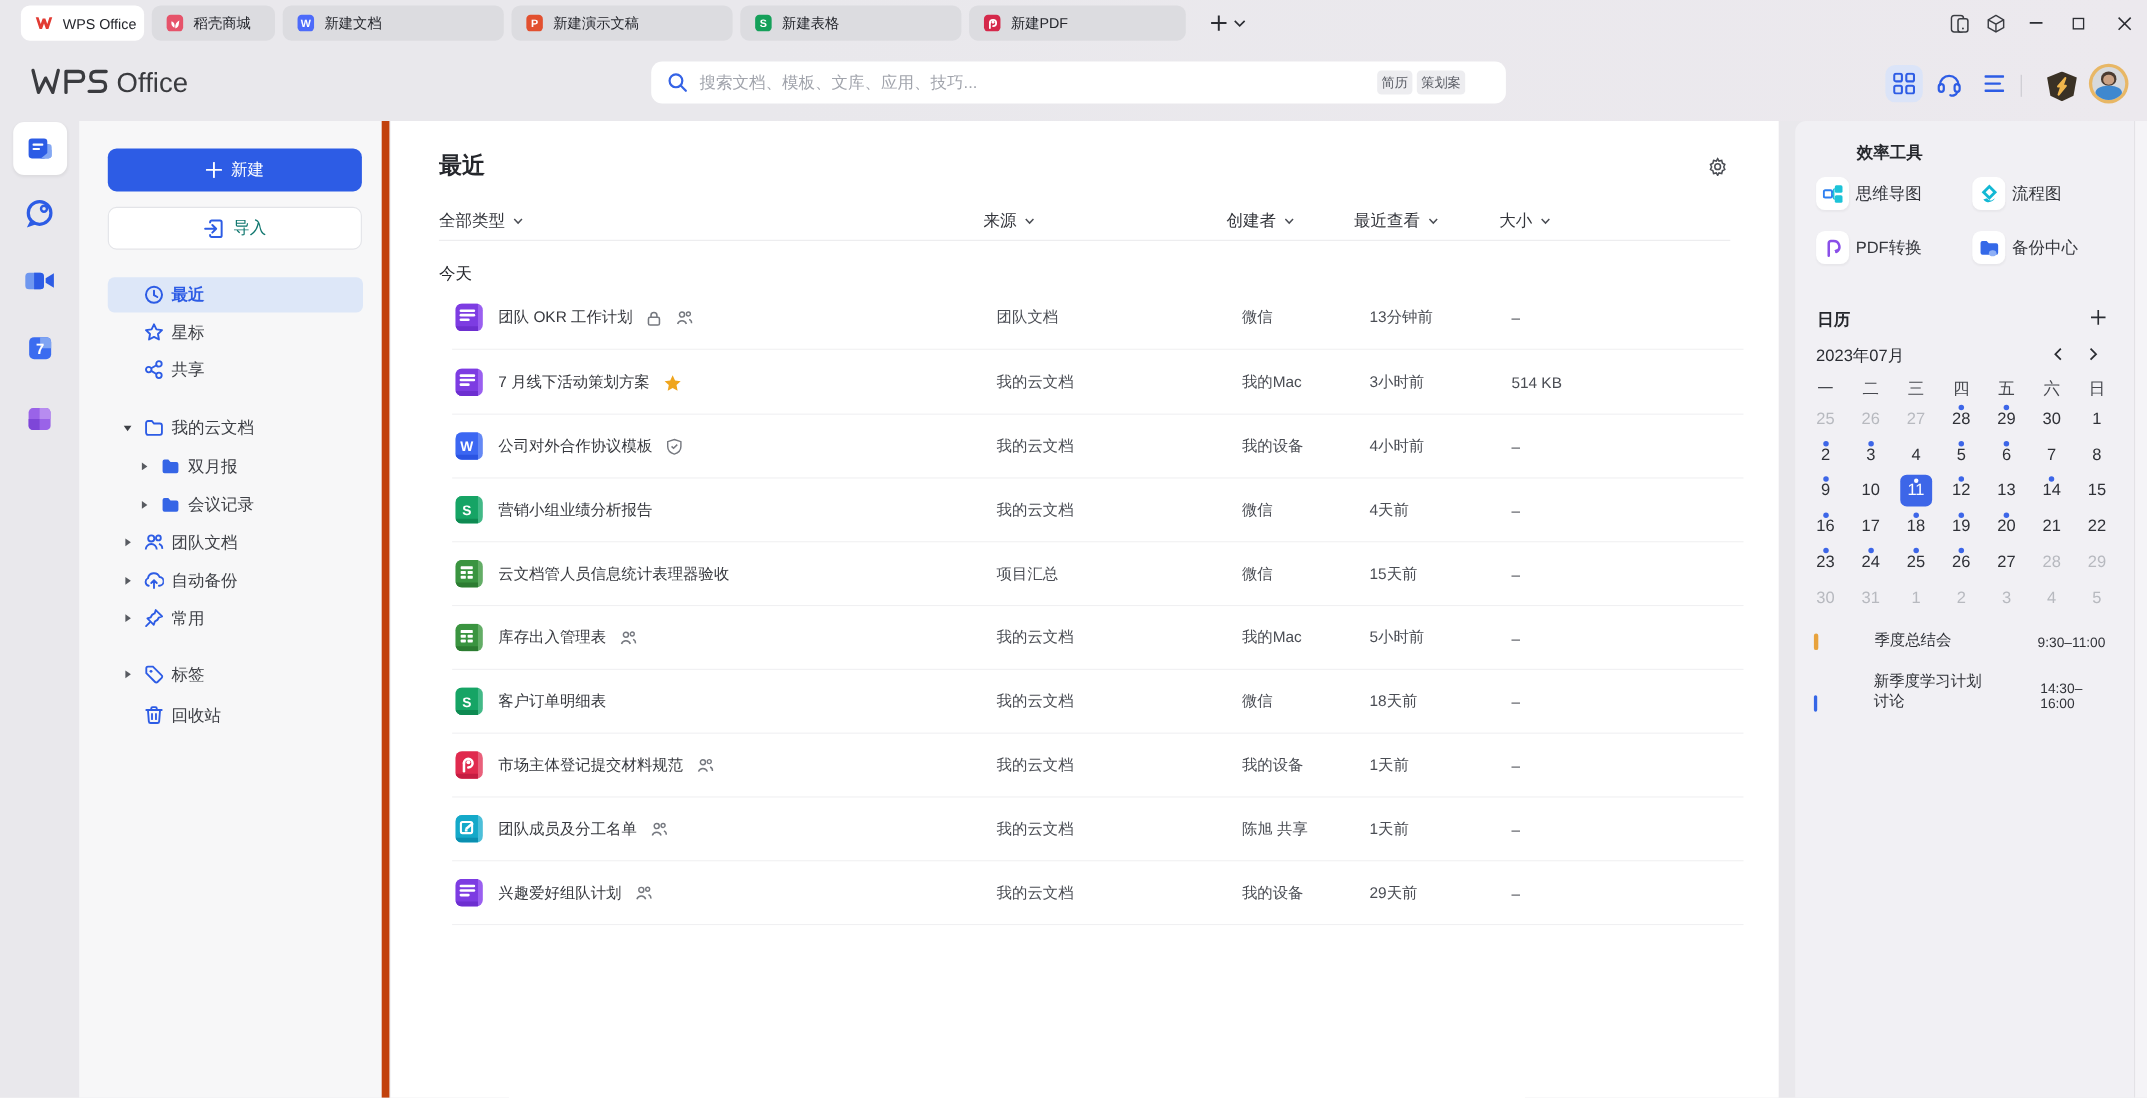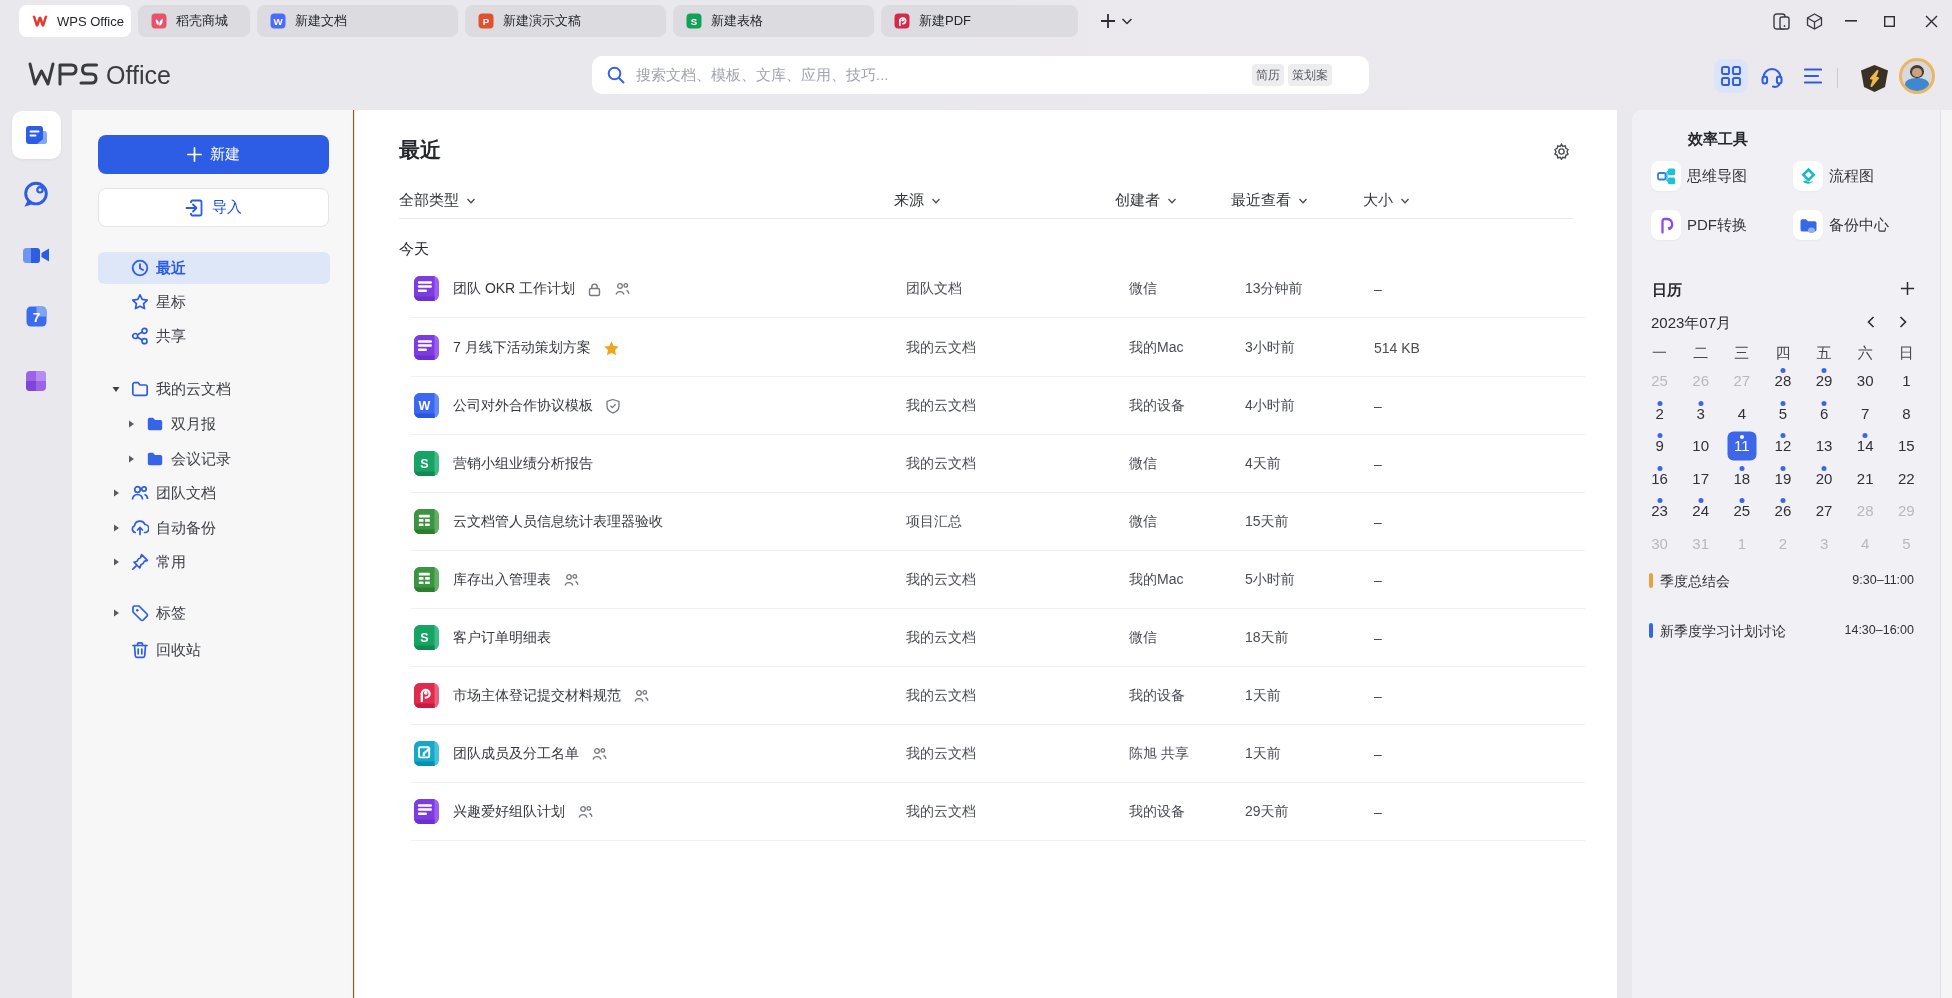--- a/index.html
+++ b/index.html
@@ -33,30 +33,30 @@
   font-size:12px; display:flex; align-items:center; padding:0 4px;
   position:absolute; top:8px;
 }
 
 
 #rail { left:0; top:110px; width:72px; height:888px; }
 .railitem { position:absolute; left:14px; width:44px; height:44px; border-radius:10px; display:flex; align-items:center; justify-content:center; }
 .railitem.active { background:#fff; box-shadow:0 1px 3px rgba(0,0,0,.06); }
 
 
-#nav { left:72px; top:110px; width:282px; height:888px; background:#f7f7f8; border-right:1px solid #c2410c; }
+#nav { left:72px; top:110px; width:282px; height:888px; background:#f7f7f8; border-right:7px solid #c2410c; }
 #btn-new {
   position:absolute; left:26px; top:25px; width:231px; height:39px;
   background:#2d5ce5; border-radius:8px; color:#fff; font-size:15px;
   display:flex; align-items:center; justify-content:center;
 }
 #btn-import {
   position:absolute; left:26px; top:78px; width:231px; height:39px;
   background:#fff; border:1px solid #e3e4e8; border-radius:8px;
-  color:#1d4ed8; font-size:15px;
+  color:#0f766e; font-size:15px;
   display:flex; align-items:center; justify-content:center;
 }
 .navitem {
   position:absolute; left:26px; width:232px; height:32px; border-radius:6px;
   display:flex; align-items:center; font-size:15px; color:#3e4046;
 }
 .navitem.active { background:#dde7f8; color:#2d5ce5; font-weight:bold; }
 .navitem .nicon { width:18px; height:18px; margin-left:33px; margin-right:7px; flex:0 0 auto; }
 .navitem .caret { position:absolute; left:13px; width:10px; height:10px; }
 .navitem.sub .nicon { margin-left:48px; }
@@ -81,21 +81,21 @@
 
 #rpanel { left:1632px; top:110px; width:308px; height:888px; background:#f1f0f4; border-radius:10px 0 0 0; }
 #rpanel h2 { position:absolute; left:20px; font-size:15px; color:#25272c; }
 .tool { position:absolute; display:flex; align-items:center; font-size:15px; color:#33353b; }
 .tool .tbox { width:30px; height:30px; background:#fff; border-radius:8px; display:flex; align-items:center; justify-content:center; margin-right:6px; box-shadow:0 1px 2px rgba(0,0,0,.04); }
 .cal { position:absolute; width:288px; left:7px; }
 .calrow { display:flex; }
 .calcell { width:41.14px; text-align:center; position:relative; font-size:15px; color:#2f3137; }
 .calcell.gray { color:#b7b9bf; }
 .calcell .dot { position:absolute; left:50%; transform:translateX(-50%); top:-4px; width:5px; height:5px; border-radius:50%; background:#3d66e8; }
-.evt { position:absolute; left:17px; width:265px; display:flex; align-items:flex-start; font-size:14px; color:#2f3137; }
+.evt { position:absolute; left:17px; width:265px; display:flex; align-items:flex-end; font-size:14px; color:#2f3137;gap:44px; }
 .evt .bar { width:4px; height:15px; border-radius:2px; margin-right:7px; }
 .evt .time { margin-left:auto; color:#2f3137; font-size:12.5px; }
 </style>
 </head>
 <body>
 <div class="abs" style="left:0; top:0; width:1952px; height:110px; background:linear-gradient(90deg,#e9e8ec 35%,#ece9ee 100%);"></div>
 
 <div id="tabbar" class="abs">
   <div class="tab active" style="left:7px; width:112px;"><svg class="ticon" viewBox="0 0 24 24">
         <path d="M2 5 L6.6 19.2 L9.6 19.2 L12 12.4 L14.4 19.2 L17.4 19.2 L22 5 L18.6 5 L16 13 L13.6 6.4 L10.4 6.4 L8 13 L5.4 5 Z" fill="#e23b33"></path>
@@ -702,14 +702,14 @@
         <div class="calcell gray">31</div>
         <div class="calcell gray">1</div>
         <div class="calcell gray">2</div>
         <div class="calcell gray">3</div>
         <div class="calcell gray">4</div>
         <div class="calcell gray">5</div>
   </div>
     </div>
 
   <div class="evt" style="top:463px;"><span class="bar" style="background:#e8a23c;"></span>季度总结会<span class="time">9:30–11:00</span></div>
-  <div class="evt" style="top:513px;"><span class="bar" style="background:#3566e6;"></span>新季度学习计划讨论<span class="time">14:30–16:00</span></div>
+  <div class="evt" style="top:501px;"><span class="bar" style="background:#3566e6;"></span>新季度学习计划讨论<span class="time">14:30–16:00</span></div>
 </div>
 
 </body></html>

